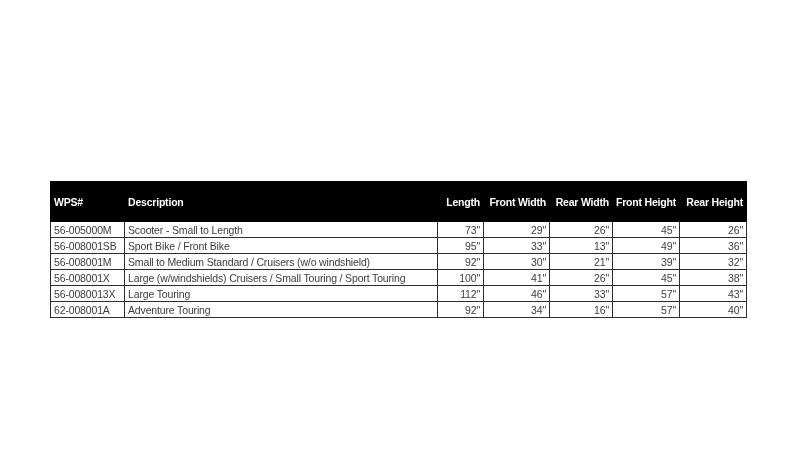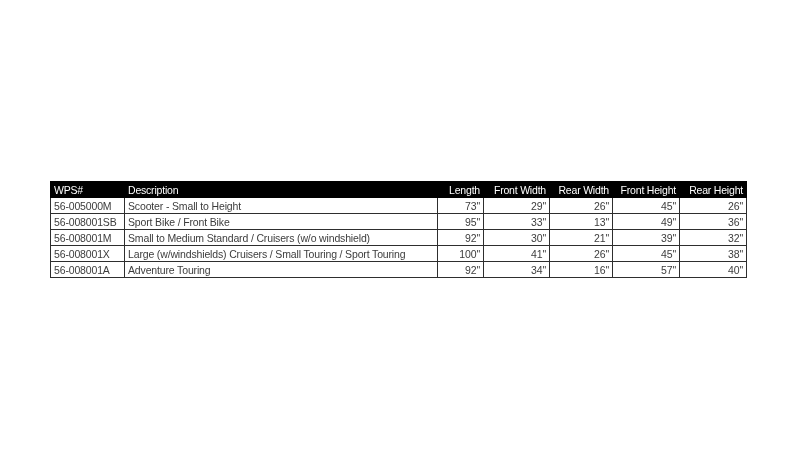--- a/index.html
+++ b/index.html
@@ -28,24 +28,24 @@
   col.c-len  { width: 46px; }
   col.c-fw   { width: 66px; }
   col.c-rw   { width: 63px; }
   col.c-fh   { width: 67px; }
   col.c-rh   { width: 67px; }
 
   table.dims th {
     background: #000000;
     color: #ffffff;
     font-size: 10.5px;
-    font-weight: normal;
+    font-weight: bold;
     letter-spacing: -0.2px;
     height: 15px;
-    padding: 0 3px;
+    padding: 12px 3px;
     border: 1px solid #000000;
     white-space: nowrap;
     overflow: hidden;
   }
   table.dims td {
     color: #3c3c3c;
     font-size: 10.5px;
     letter-spacing: -0.15px;
     height: 15px;
     padding: 0 3px;
@@ -78,21 +78,21 @@
         <th class="c">Length</th>
         <th class="c">Front Width</th>
         <th class="c">Rear Width</th>
         <th class="c">Front Height</th>
         <th class="c">Rear Height</th>
       </tr>
     </thead>
     <tbody>
       <tr>
         <td class="l">56-005000M</td>
-        <td class="l">Scooter - Small to Height</td>
+        <td class="l">Scooter - Small to Length</td>
         <td class="c">73"</td>
         <td class="c">29"</td>
         <td class="c">26"</td>
         <td class="c">45"</td>
         <td class="c">26"</td>
       </tr>
       <tr>
         <td class="l">56-008001SB</td>
         <td class="l">Sport Bike / Front Bike</td>
         <td class="c">95"</td>
@@ -113,21 +113,30 @@
       <tr>
         <td class="l">56-008001X</td>
         <td class="l">Large (w/windshields) Cruisers / Small Touring / Sport Touring</td>
         <td class="c">100"</td>
         <td class="c">41"</td>
         <td class="c">26"</td>
         <td class="c">45"</td>
         <td class="c">38"</td>
       </tr>
       <tr>
-        <td class="l">56-008001A</td>
+        <td class="l">56-0080013X</td>
+        <td class="l">Large Touring</td>
+        <td class="c">112"</td>
+        <td class="c">46"</td>
+        <td class="c">33"</td>
+        <td class="c">57"</td>
+        <td class="c">43"</td>
+      </tr>
+      <tr>
+        <td class="l">62-008001A</td>
         <td class="l">Adventure Touring</td>
         <td class="c">92"</td>
         <td class="c">34"</td>
         <td class="c">16"</td>
         <td class="c">57"</td>
         <td class="c">40"</td>
       </tr>
     </tbody>
   </table>
 </div>

